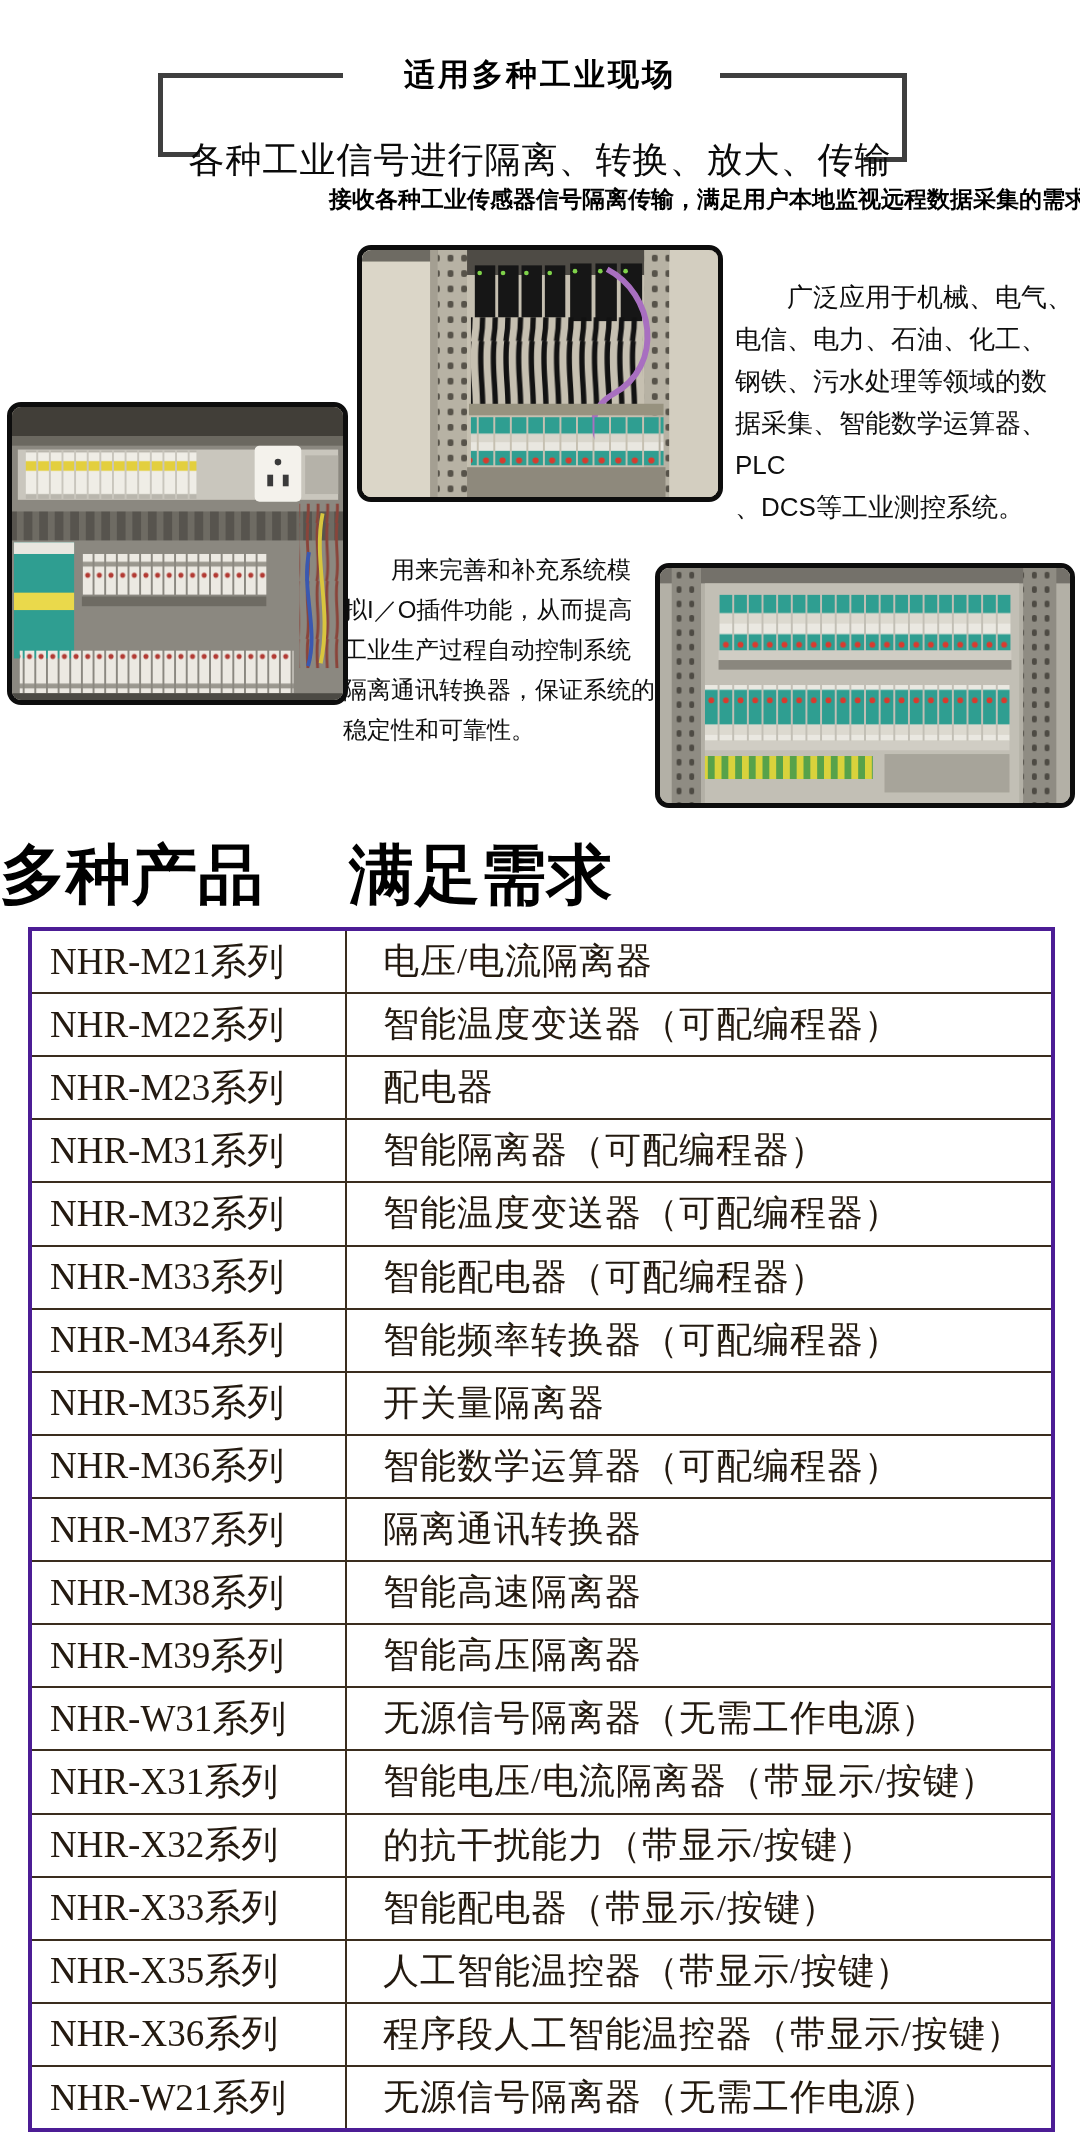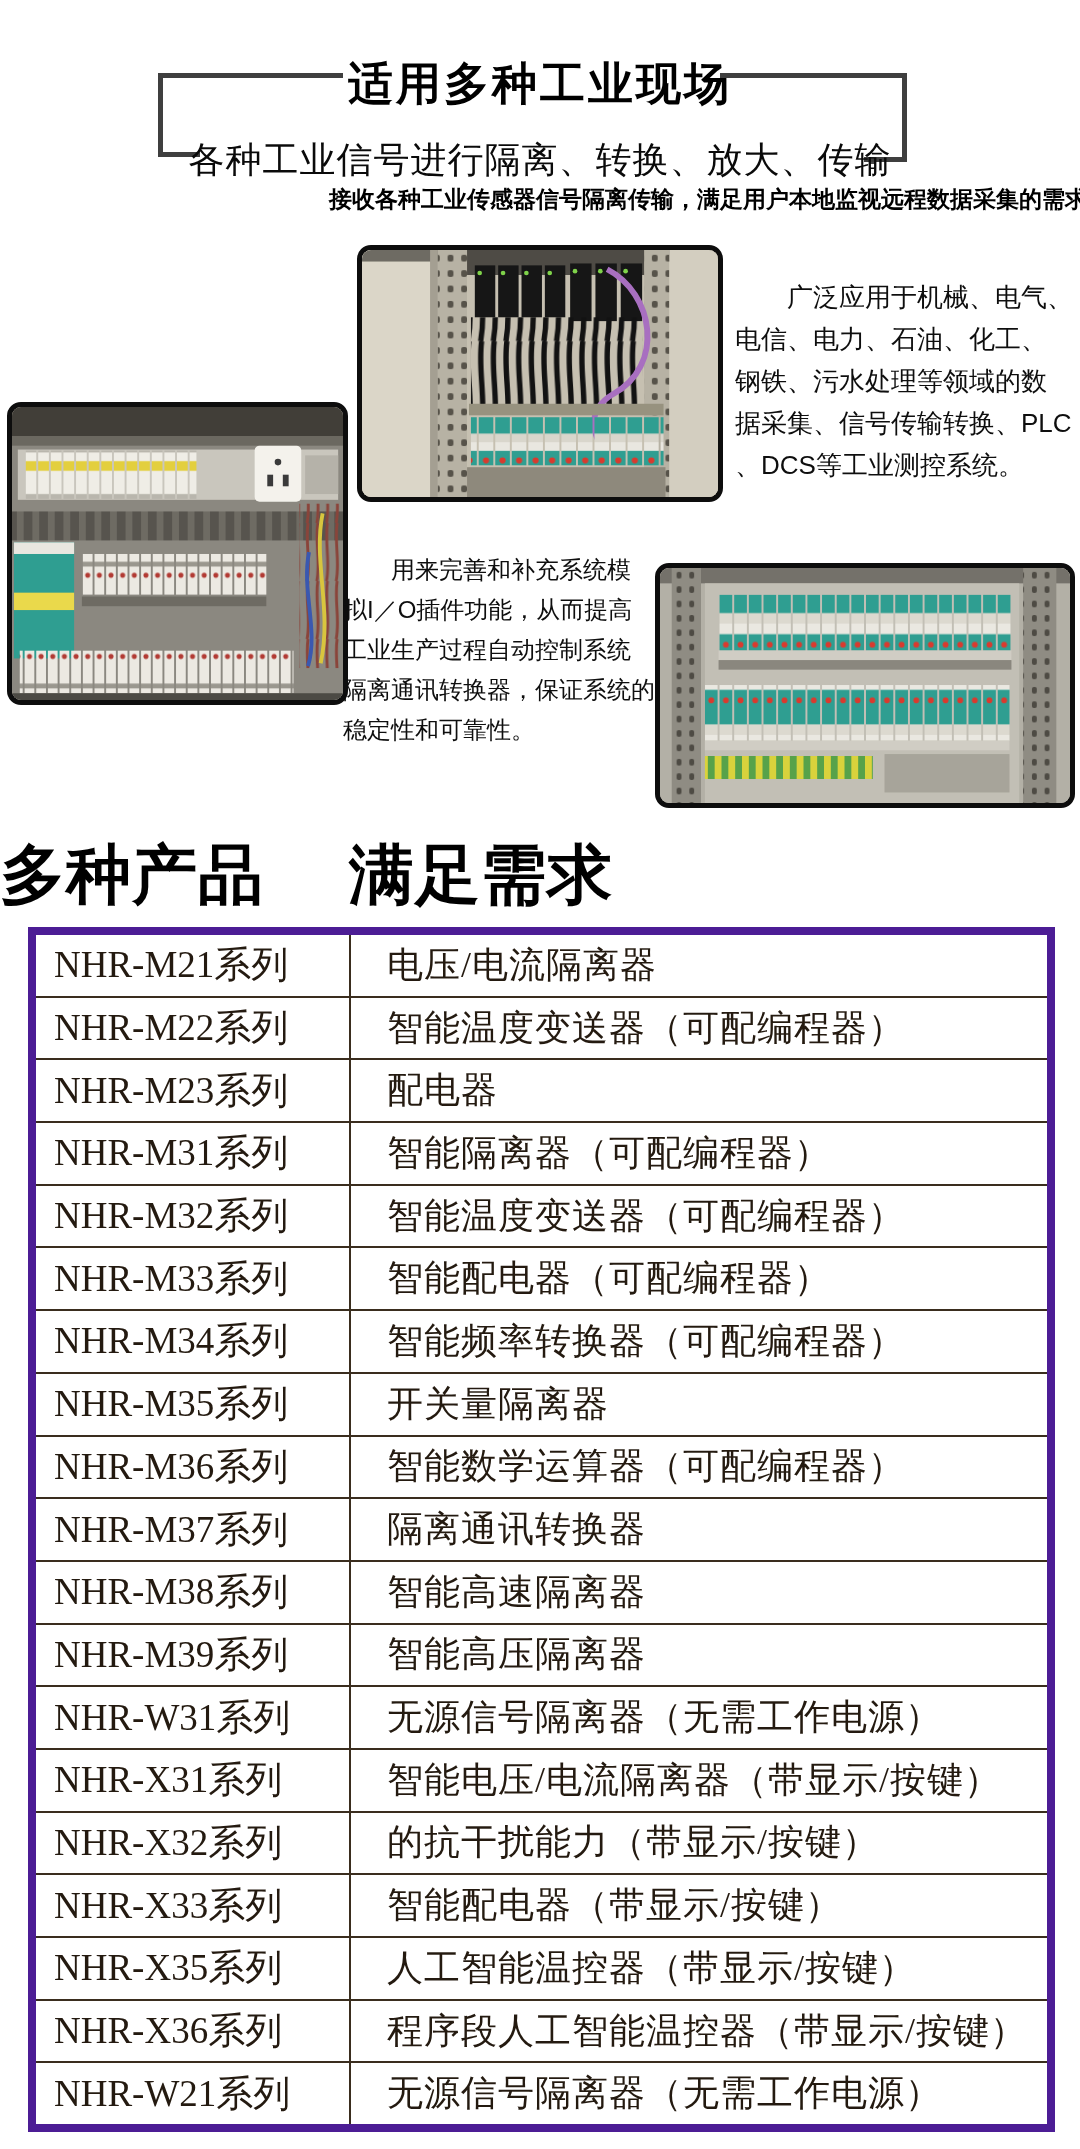--- a/index.html
+++ b/index.html
@@ -4,21 +4,21 @@
 <style>
   html,body{margin:0;padding:0;background:#ffffff;}
   .page{position:relative;width:1080px;height:2149px;background:#ffffff;overflow:hidden;
         font-family:"Liberation Sans","DejaVu Sans",sans-serif;color:#111;}
   .abs{position:absolute;}
 
   
   .bk{position:absolute;background:#3f3f3f;}
 
   
-  .title{left:0;top:54px;width:1080px;text-align:center;font-size:45px;font-weight:bold;
+  .title{left:0;top:54px;width:1080px;text-align:center;font-size:31px;font-weight:bold;
          letter-spacing:3px;color:#000;font-family:Liberation Serif, serif;}
   .subtitle{left:0;top:136px;width:1080px;text-align:center;font-size:36px;font-weight:500;
             letter-spacing:1px;color:#0a0a0a;}
   .desc{left:8px;top:184px;width:1080px;text-align:right;font-size:23px;font-weight:bold;color:#000;}
 
   
   .photo{position:absolute;border:5px solid #0d0d0d;border-radius:14px;overflow:hidden;
          box-sizing:border-box;background:#c8c3b5;}
   .photo svg{display:block;width:100%;height:100%;}
 
@@ -26,21 +26,21 @@
   .para{position:absolute;white-space:pre-line;text-indent:2em;color:#0e0e0e;}
   .para-apps{left:735px;top:276px;width:342px;font-size:26px;line-height:42px;}
   .para-purpose{left:343px;top:550px;width:314px;font-size:24px;line-height:40px;}
 
   
   .section-title{left:0;top:831px;width:1080px;text-align:left;font-size:65px;
                  font-weight:bold;color:#000;letter-spacing:1px;}
 
   
   .ptable{position:absolute;left:28px;top:927px;width:1027px;height:1205px;
-          border:8px solid #4c1d95;box-sizing:border-box;display:flex;flex-direction:column;
+          border:4px solid #4c1d95;box-sizing:border-box;display:flex;flex-direction:column;
           font-family:"Liberation Serif","DejaVu Serif",serif;color:#241a10;}
   .trow{flex:1;display:flex;align-items:stretch;border-top:2px solid #3a2d1e;}
   .trow:first-child{border-top:none;}
   .tcell{display:flex;align-items:center;box-sizing:border-box;}
   .tseries{width:315px;border-right:2px solid #3a2d1e;padding-left:18px;font-size:37px;}
   .tdesc{flex:1;padding-left:36px;font-size:36px;letter-spacing:1px;}
 </style>
 </head>
 <body>
 
@@ -183,21 +183,21 @@
       <rect x="46" y="122" width="312" height="58" fill="url(#teal3)"></rect>
       <rect x="46" y="180" width="312" height="10" fill="#d0cdc4"></rect>
       <rect x="46" y="196" width="172" height="24" fill="url(#yg)"></rect>
       <rect x="230" y="194" width="128" height="40" fill="#a7a49a"></rect>
     </svg>
   </div>
 
   <div class="para para-apps">广泛应用于机械、电气、
 电信、电力、石油、化工、
 钢铁、污水处理等领域的数
-据采集、信号传输转换、PLC
+据采集、智能数学运算器、PLC
 、DCS等工业测控系统。</div>
   <div class="para para-purpose">用来完善和补充系统模
 拟I／O插件功能，从而提高
 工业生产过程自动控制系统
 隔离通讯转换器，保证系统的
 稳定性和可靠性。</div>
 
   <div class="abs section-title">多种产品　 满足需求</div>
 
   <div class="ptable" id="product-table">

